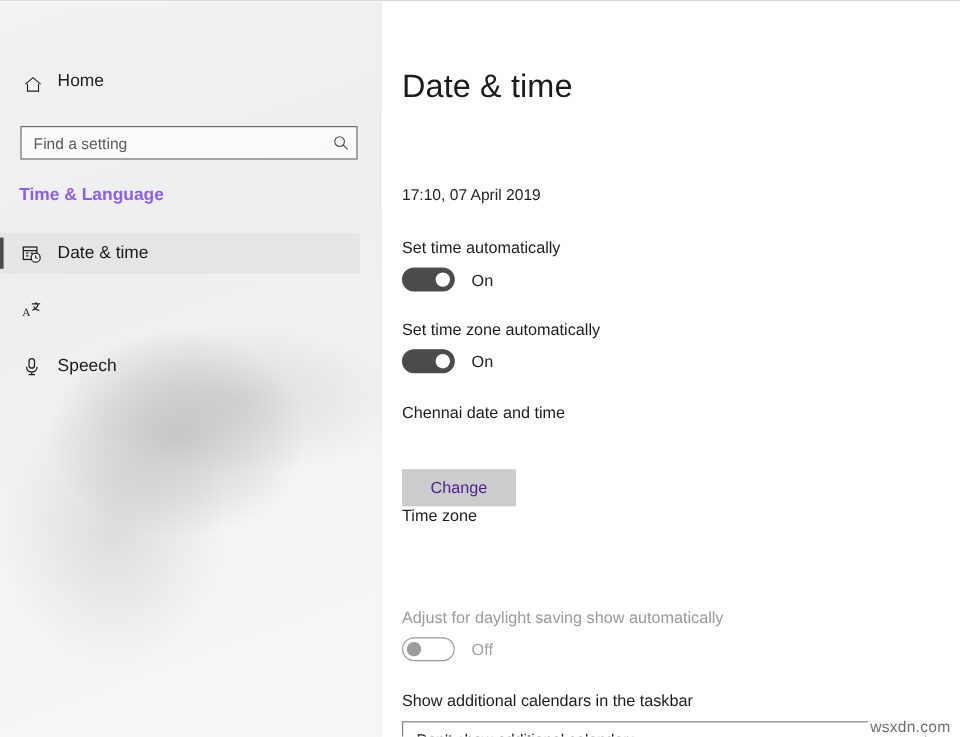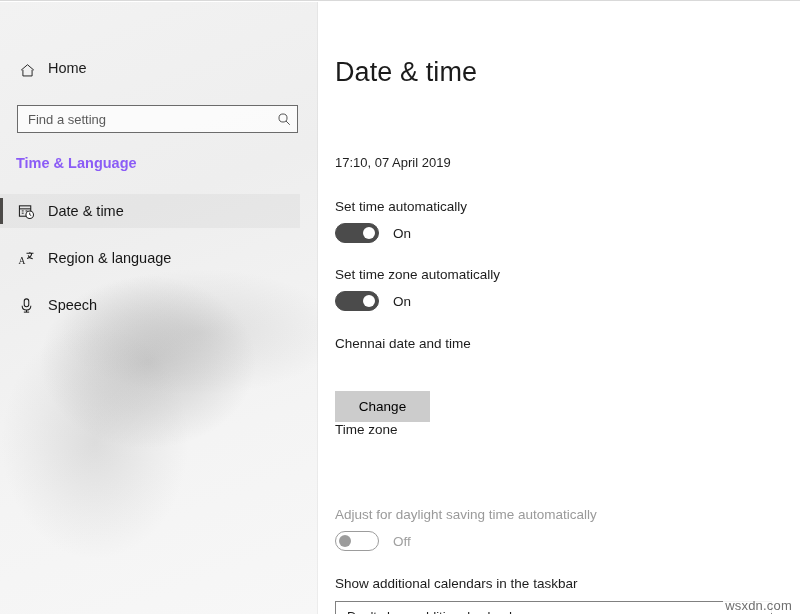--- a/index.html
+++ b/index.html
@@ -264,21 +264,21 @@
   .toggle-state.disabled { color: #a0a0a0; }
 
   #change-button {
     position: absolute;
     left: 17px; top: 358px;
     width: 95px; height: 31px;
     background: #cccccc;
     border: none;
     font-family: "Liberation Sans", sans-serif;
     font-size: 13.5px;
-    color: #000000;
+    color: #4c1d95;
     cursor: default;
     padding: 0;
   }
 
   #timezone-select {
     position: absolute;
     left: 17px; top: 413px;
     width: 437px; height: 31px;
     background: #cccccc;
     display: flex; align-items: center;
@@ -373,21 +373,20 @@
       <span class="nav-label">Date &amp; time</span>
     </div>
 
     <div class="nav-item" style="top:239px">
       <span class="nav-icon">
         <svg width="17" height="17" viewBox="0 0 18 18">
           <text x="0.5" y="14.5" font-family="Liberation Serif, serif" font-size="10" fill="#1c1c1c">A</text>
           <path d="M9 3.4 L16.4 3.4 M12.6 2.0 L12.6 3.4 M14.4 3.4 C14.4 6.4 12.4 8.2 9.6 9.0 M10.8 5.6 C11.4 7.6 13.4 8.8 15.6 9.2" fill="none" stroke="#1c1c1c" stroke-width="1.1"></path>
         </svg>
       </span>
-      <span class="nav-label">Region &amp; language</span>
     </div>
 
     <div class="nav-item" style="top:286px">
       <span class="nav-icon">
         <svg width="17" height="17" viewBox="0 0 18 18">
           <rect x="6.6" y="2" width="4.8" height="8.4" rx="2.4" fill="none" stroke="#1c1c1c" stroke-width="1.1"></rect>
           <path d="M4.4 9.2 C4.4 12.4 6.4 13.8 9 13.8 C11.6 13.8 13.6 12.4 13.6 9.2" fill="none" stroke="#1c1c1c" stroke-width="1.1"></path>
           <line x1="9" y1="13.8" x2="9" y2="16" stroke="#1c1c1c" stroke-width="1.1"></line>
           <line x1="6.2" y1="16" x2="11.8" y2="16" stroke="#1c1c1c" stroke-width="1.1"></line>
         </svg>
@@ -415,21 +414,21 @@
         <span class="knob"></span>
       </span>
       <span class="toggle-state">On</span>
     </div>
 
     <div class="field-label" style="top:303px">Chennai date and time</div>
     <button id="change-button">Change</button>
 
     <div class="field-label" style="top:389px">Time zone</div>
 
-    <div class="field-label disabled" style="top:474px">Adjust for daylight saving time automatically</div>
+    <div class="field-label disabled" style="top:474px">Adjust for daylight saving show automatically</div>
     <div class="toggle-row" style="top:498px">
       <span class="toggle off">
         <span class="knob"></span>
       </span>
       <span class="toggle-state disabled">Off</span>
     </div>
 
     <div class="field-label" style="top:543px">Show additional calendars in the taskbar</div>
     <div id="calendar-select">
       <span id="calendar-value">Don't show additional calendars</span>

